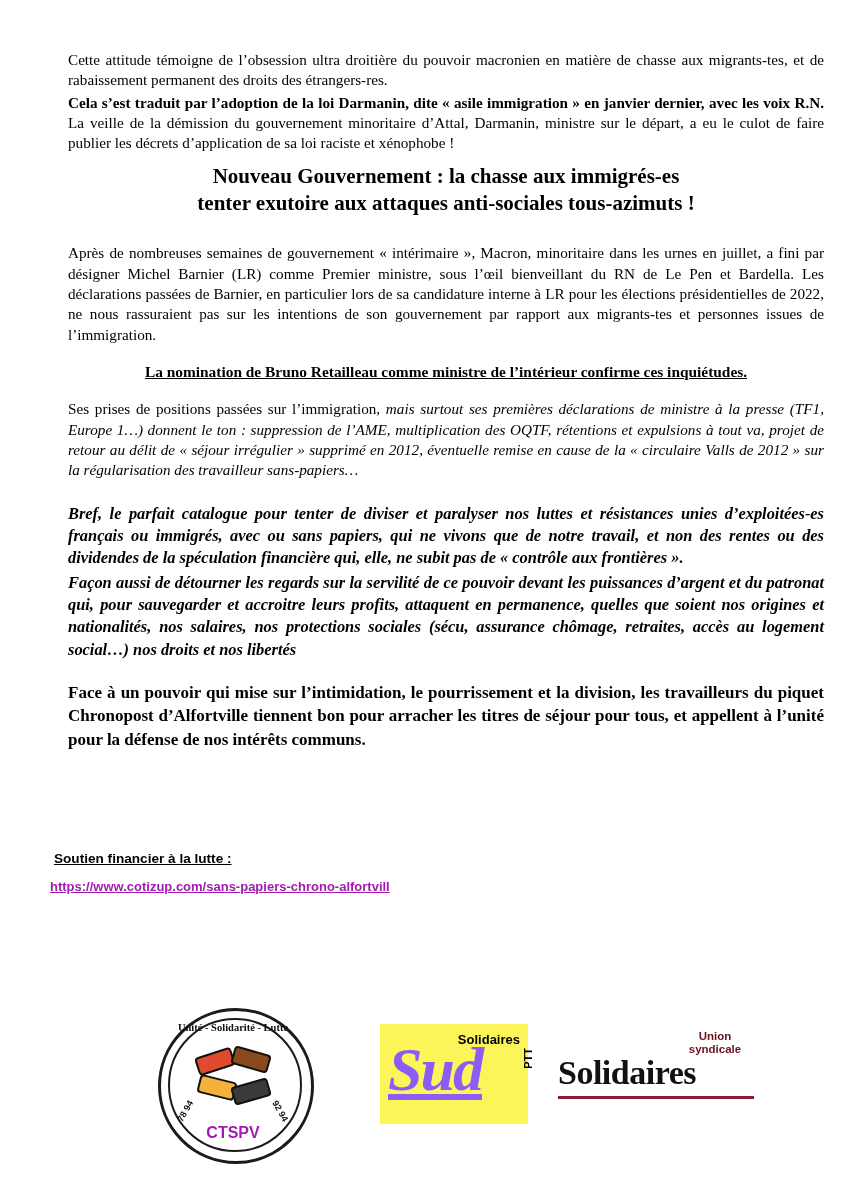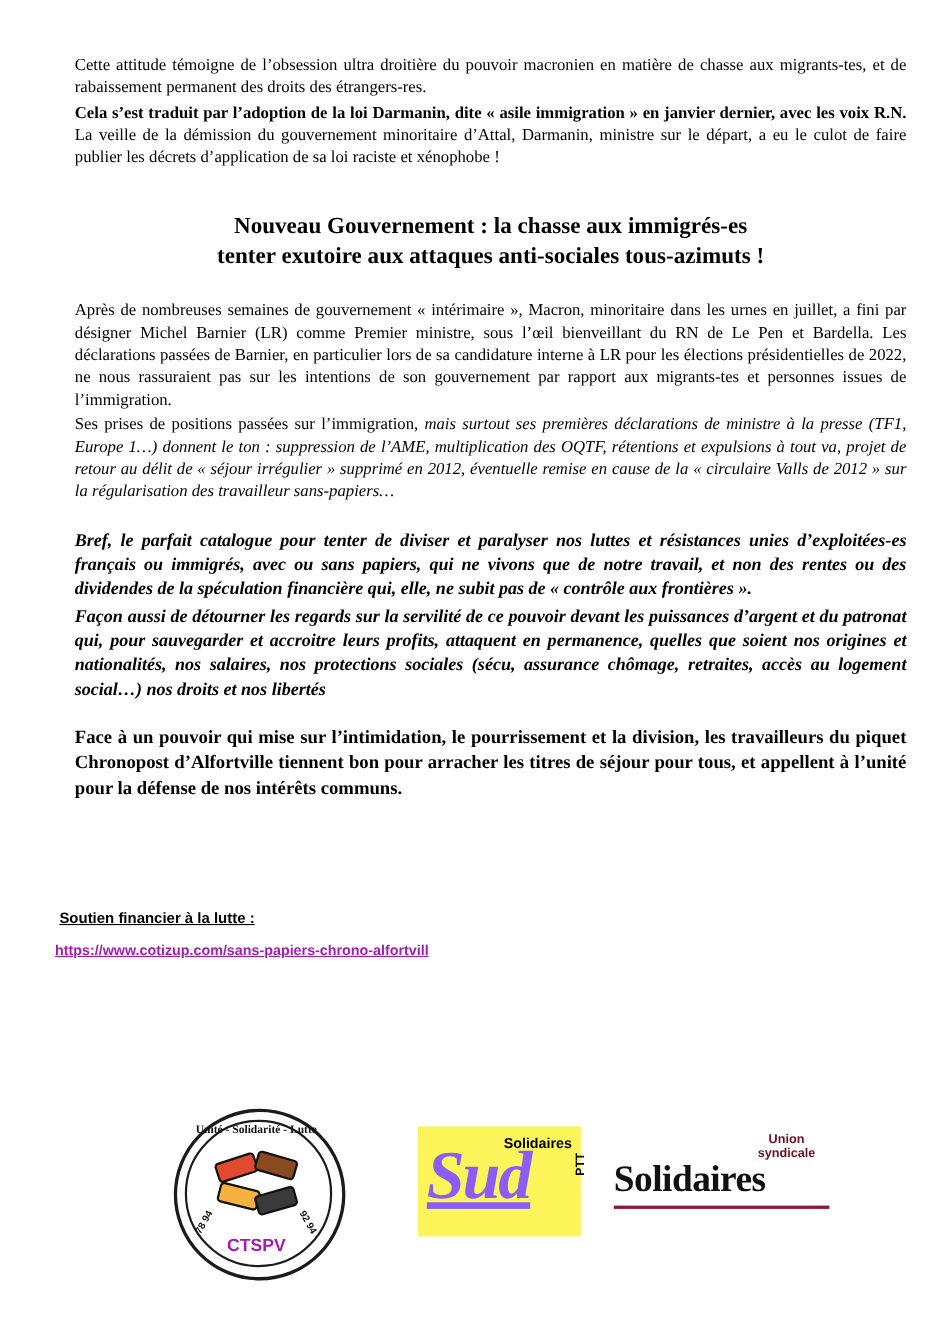--- a/index.html
+++ b/index.html
@@ -39,21 +39,21 @@
     margin-bottom: 2px;
   }
   .para.plain { font-weight: normal; font-style: normal; }
   .b { font-weight: bold; }
 
   .heading-main {
     font-size: 21px;
     font-weight: bold;
     text-align: center;
     line-height: 1.30;
-    margin-top: 38px;
+    margin-top: 9px;
     margin-bottom: 26px;
   }
   .sub-underline {
     font-size: 15.4px;
     font-weight: bold;
     text-align: center;
     text-decoration: underline;
     margin-top: 18px;
     margin-bottom: 18px;
   }
@@ -281,20 +281,21 @@
       <span class="b">Cela s’est traduit par l’adoption de la loi Darmanin, dite « asile immigration » en janvier dernier, avec les voix R.N.</span><span> La veille de la démission du gouvernement minoritaire d’Attal, Darmanin, ministre sur le départ, a eu le culot de faire publier les décrets d’application de sa loi raciste et xénophobe !</span>
     </p>
 
     <div class="heading-main">
       <div>Nouveau Gouvernement : la chasse aux immigrés-es</div>
       <div>tenter exutoire aux attaques anti-sociales tous-azimuts !</div>
     </div>
 
     <p class="para plain">Après de nombreuses semaines de gouvernement « intérimaire », Macron, minoritaire dans les urnes en juillet, a fini par désigner Michel Barnier (LR) comme Premier ministre, sous l’œil bienveillant du RN de Le Pen et Bardella. Les déclarations passées de Barnier, en particulier lors de sa candidature interne à LR pour les élections présidentielles de 2022, ne nous rassuraient pas sur les intentions de son gouvernement par rapport aux migrants-tes et personnes issues de l’immigration.</p>
 
+    <div class="sub-underline">La nomination de Bruno Retailleau comme ministre de l’intérieur confirme ces inquiétudes.</div>
 
     <p class="block-italic">
       <span style="font-style:normal">Ses prises de positions passées sur l’immigration, </span><span>mais surtout ses premières déclarations de ministre à la presse (TF1, Europe 1…) donnent le ton : suppression de l’AME, multiplication des OQTF, rétentions et expulsions à tout va, projet de retour au délit de « séjour irrégulier » supprimé en 2012, éventuelle remise en cause de la « circulaire Valls de 2012 » sur la régularisation des travailleur sans-papiers…</span>
     </p>
 
     <div class="spacer-18"></div>
 
     <p class="block-bolditalic">Bref, le parfait catalogue pour tenter de diviser et paralyser nos luttes et résistances unies d’exploitées-es français ou immigrés, avec ou sans papiers, qui ne vivons que de notre travail, et non des rentes ou des dividendes de la spéculation financière qui, elle, ne subit pas de « contrôle aux frontières ».</p>
 
     <p class="block-bolditalic">Façon aussi de détourner les regards sur la servilité de ce pouvoir devant les puissances d’argent et du patronat qui, pour sauvegarder et accroitre leurs profits, attaquent en permanence, quelles que soient nos origines et nationalités, nos salaires, nos protections sociales (sécu, assurance chômage, retraites, accès au logement social…) nos droits et nos libertés</p>

